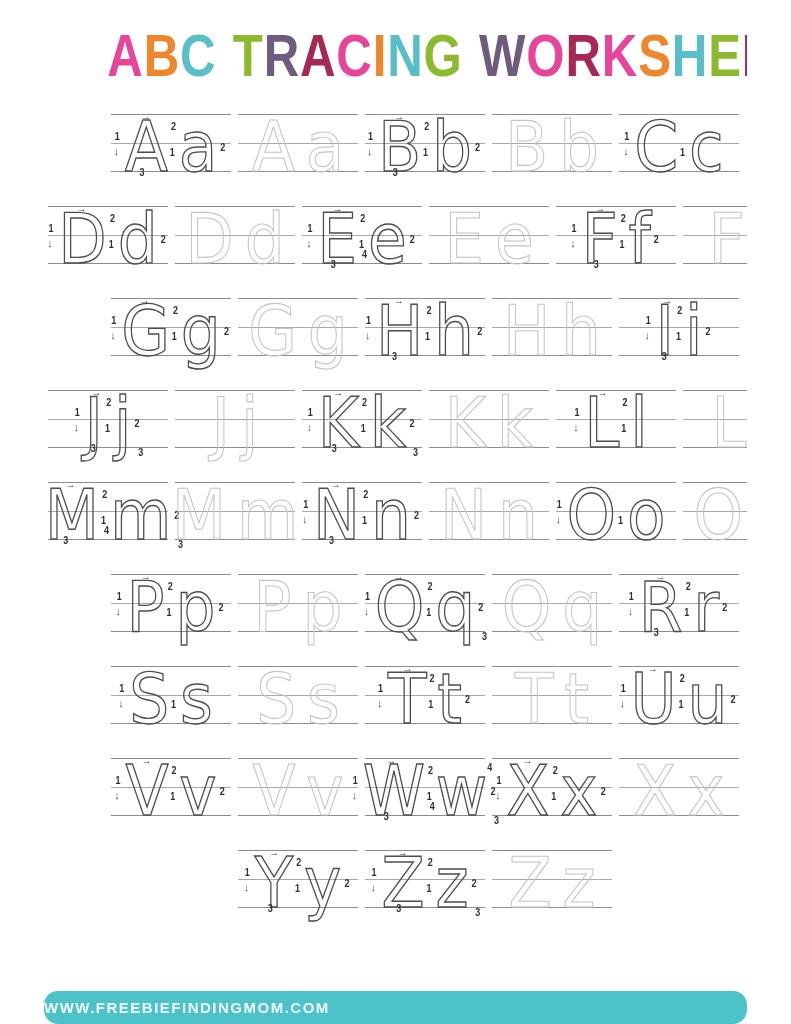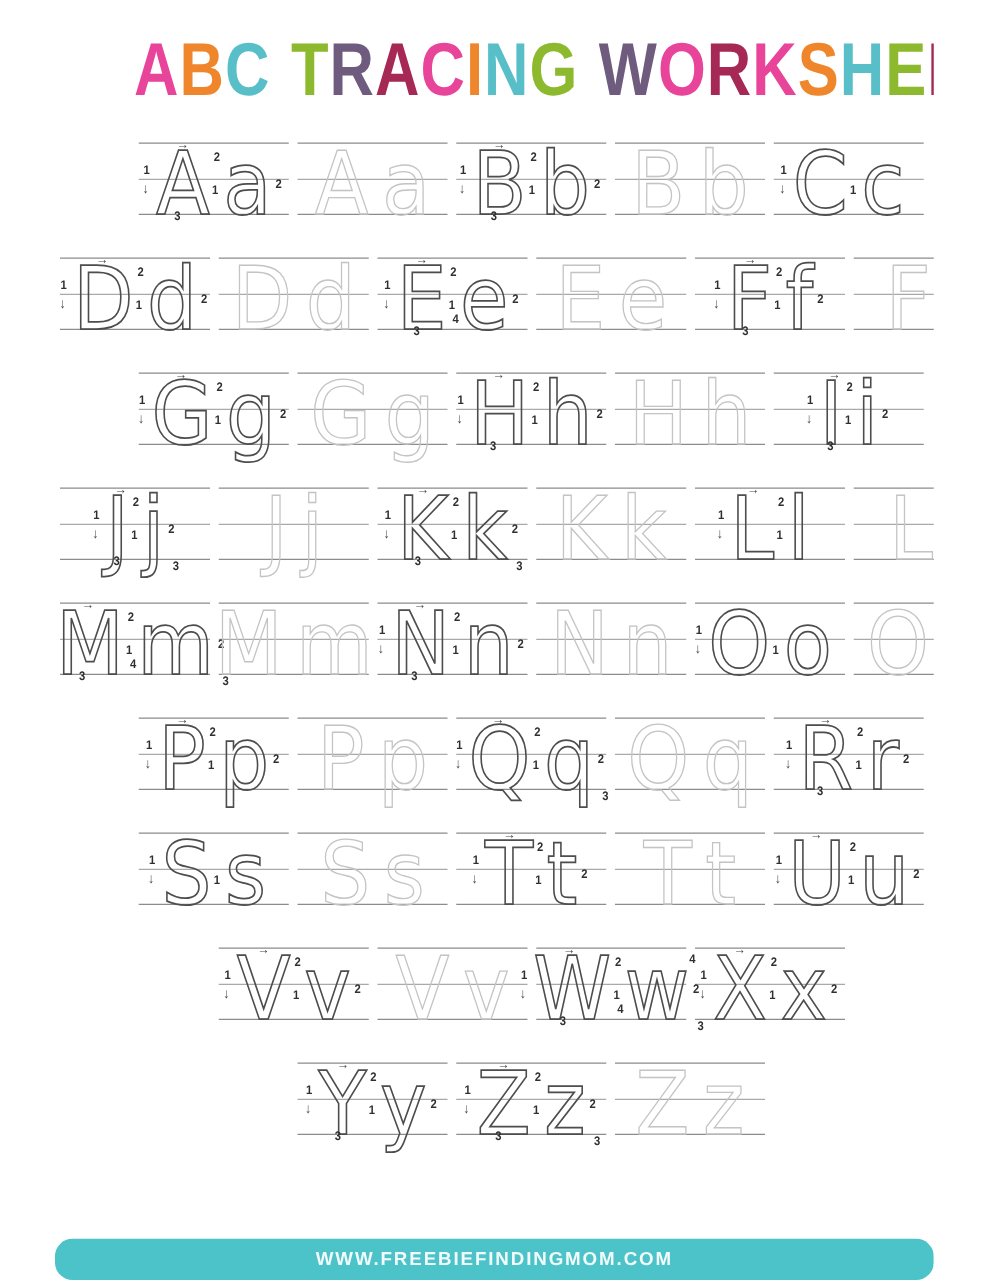--- a/index.html
+++ b/index.html
@@ -30,21 +30,21 @@
   .uw .n2{right:-9px;top:3px;}
   .uw .n3{left:34%;bottom:-3px;}
   .uw .n4{right:-11px;bottom:7px;}
   .lw .n1{left:-10px;top:29px;}
   .lw .n2{right:-9px;top:24px;}
   .lw .n3{right:-13px;bottom:-7px;}
   .arr{position:absolute;font-size:11px;line-height:1;color:#474747;z-index:3;}
   .arrd{left:-12px;top:27px;}
   .arrr{top:-8px;left:38%;}
   
-  .footer{position:absolute;left:0;bottom:0;width:100%;height:33px;text-align:center;border-radius:14px;}
+  .footer{position:absolute;left:0;bottom:0;width:100%;height:33px;border-radius:14px;}
   .footer span{display:inline-block;line-height:33px;font-size:15px;font-weight:700;
                letter-spacing:1.5px;color:rgba(255,255,255,.93);}
 </style>
 </head>
 <body>
 
 <div class="page">
   <h1 class="title"><span style="color: rgb(232, 68, 154);">A</span><span style="color: rgb(240, 134, 44);">B</span><span style="color: rgb(88, 191, 201);">C</span><span class="sp"></span><span style="color: rgb(141, 185, 46);">T</span><span style="color: rgb(111, 91, 126);">R</span><span style="color: rgb(166, 40, 84);">A</span><span style="color: rgb(232, 68, 154);">C</span><span style="color: rgb(240, 134, 44);">I</span><span style="color: rgb(88, 191, 201);">N</span><span style="color: rgb(141, 185, 46);">G</span><span class="sp"></span><span style="color: rgb(111, 91, 126);">W</span><span style="color: rgb(232, 68, 154);">O</span><span style="color: rgb(166, 40, 84);">R</span><span style="color: rgb(232, 68, 154);">K</span><span style="color: rgb(240, 134, 44);">S</span><span style="color: rgb(88, 191, 201);">H</span><span style="color: rgb(141, 185, 46);">E</span><span style="color: rgb(166, 40, 84);">E</span><span style="color: rgb(240, 134, 44);">T</span></h1>
   <main class="grid">
       <div class="row">
@@ -307,20 +307,26 @@
           <i class="gl m"></i>
           <i class="gl b"></i>
           <span class="pair"><span class="uw"><span class="letter">W</span><b class="num n1">1</b><b class="num n2">2</b><b class="num n3">3</b><b class="num n4">4</b><span class="arr arrd">↓</span><span class="arr arrr">→</span></span><span class="lw"><span class="letter">w</span><b class="num n1">1</b><b class="num n2">2</b><b class="num n3">3</b><b class="num n4">4</b></span></span>
         </div>
         <div class="cell guide">
           <i class="gl t"></i>
           <i class="gl m"></i>
           <i class="gl b"></i>
           <span class="pair"><span class="uw"><span class="letter">X</span><b class="num n1">1</b><b class="num n2">2</b><span class="arr arrd">↓</span><span class="arr arrr">→</span></span><span class="lw"><span class="letter">x</span><b class="num n1">1</b><b class="num n2">2</b></span></span>
         </div>
+        <div class="cell trace">
+          <i class="gl t"></i>
+          <i class="gl m"></i>
+          <i class="gl b"></i>
+          <span class="pair"><span class="uw"><span class="letter">X</span></span><span class="lw"><span class="letter">x</span></span></span>
+        </div>
       </div>
       <div class="row">
         <div class="cell guide">
           <i class="gl t"></i>
           <i class="gl m"></i>
           <i class="gl b"></i>
           <span class="pair"><span class="uw"><span class="letter">Y</span><b class="num n1">1</b><b class="num n2">2</b><b class="num n3">3</b><span class="arr arrd">↓</span><span class="arr arrr">→</span></span><span class="lw"><span class="letter">y</span><b class="num n1">1</b><b class="num n2">2</b></span></span>
         </div>
         <div class="cell guide">
           <i class="gl t"></i>

